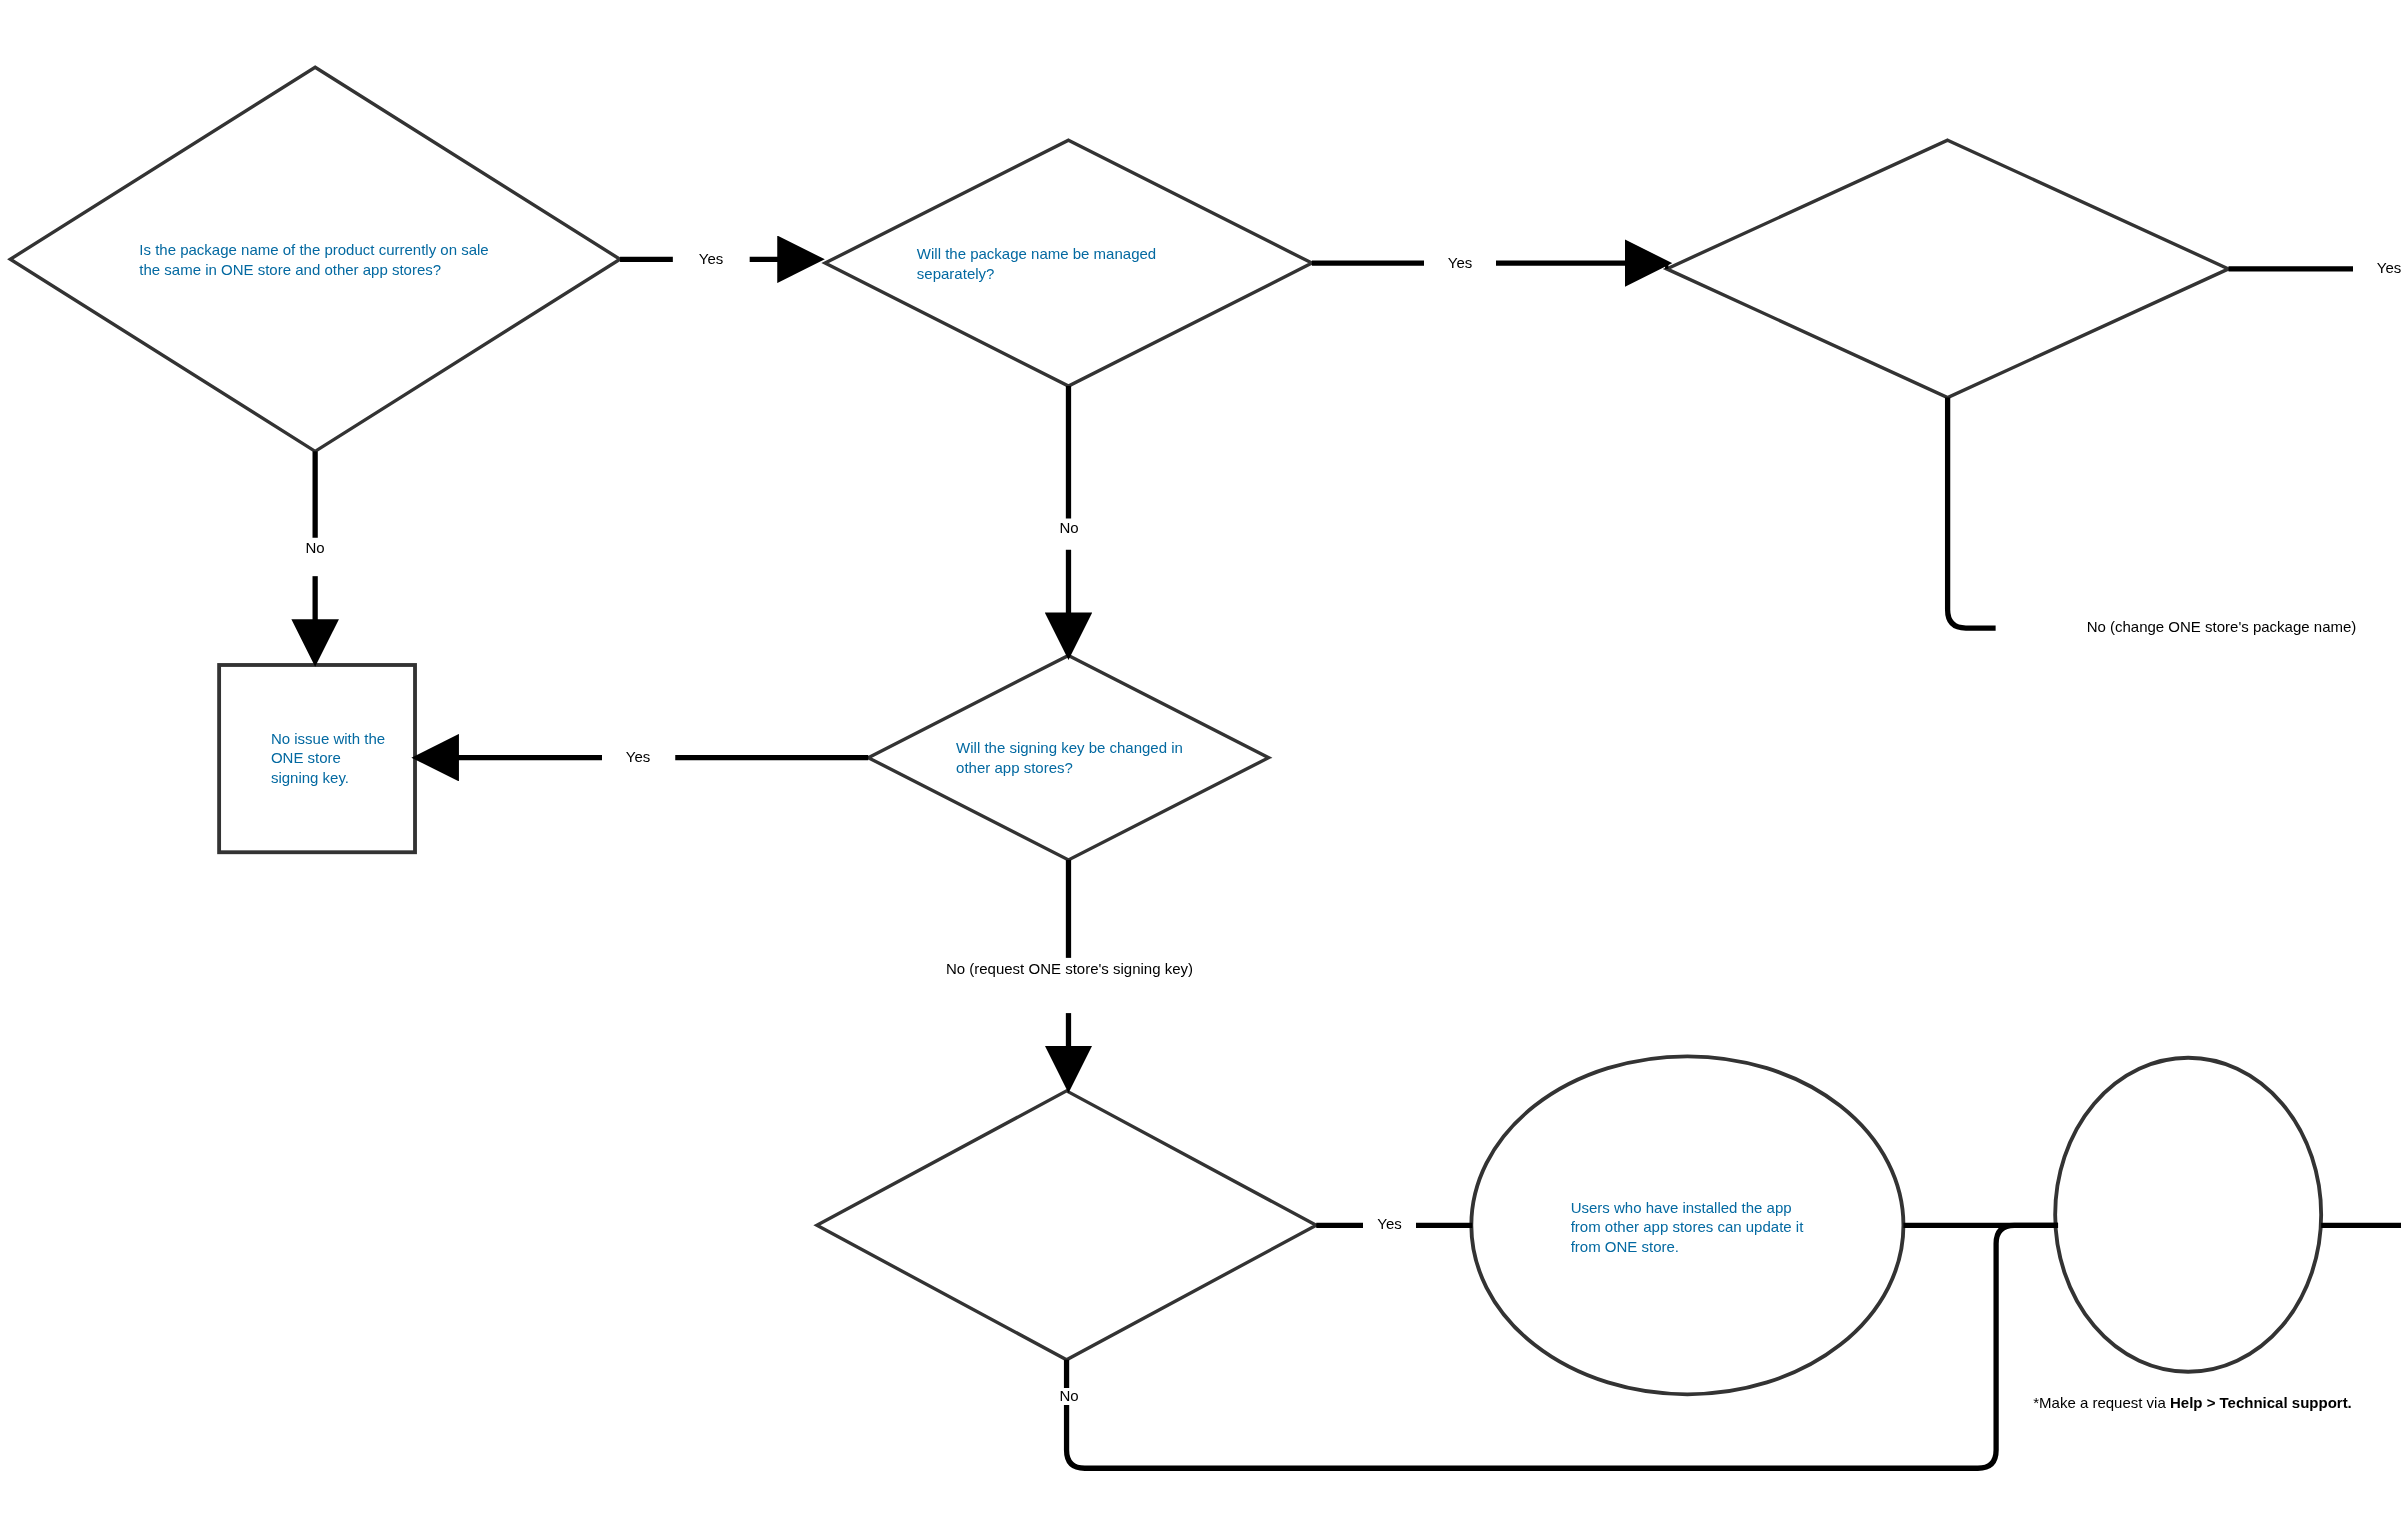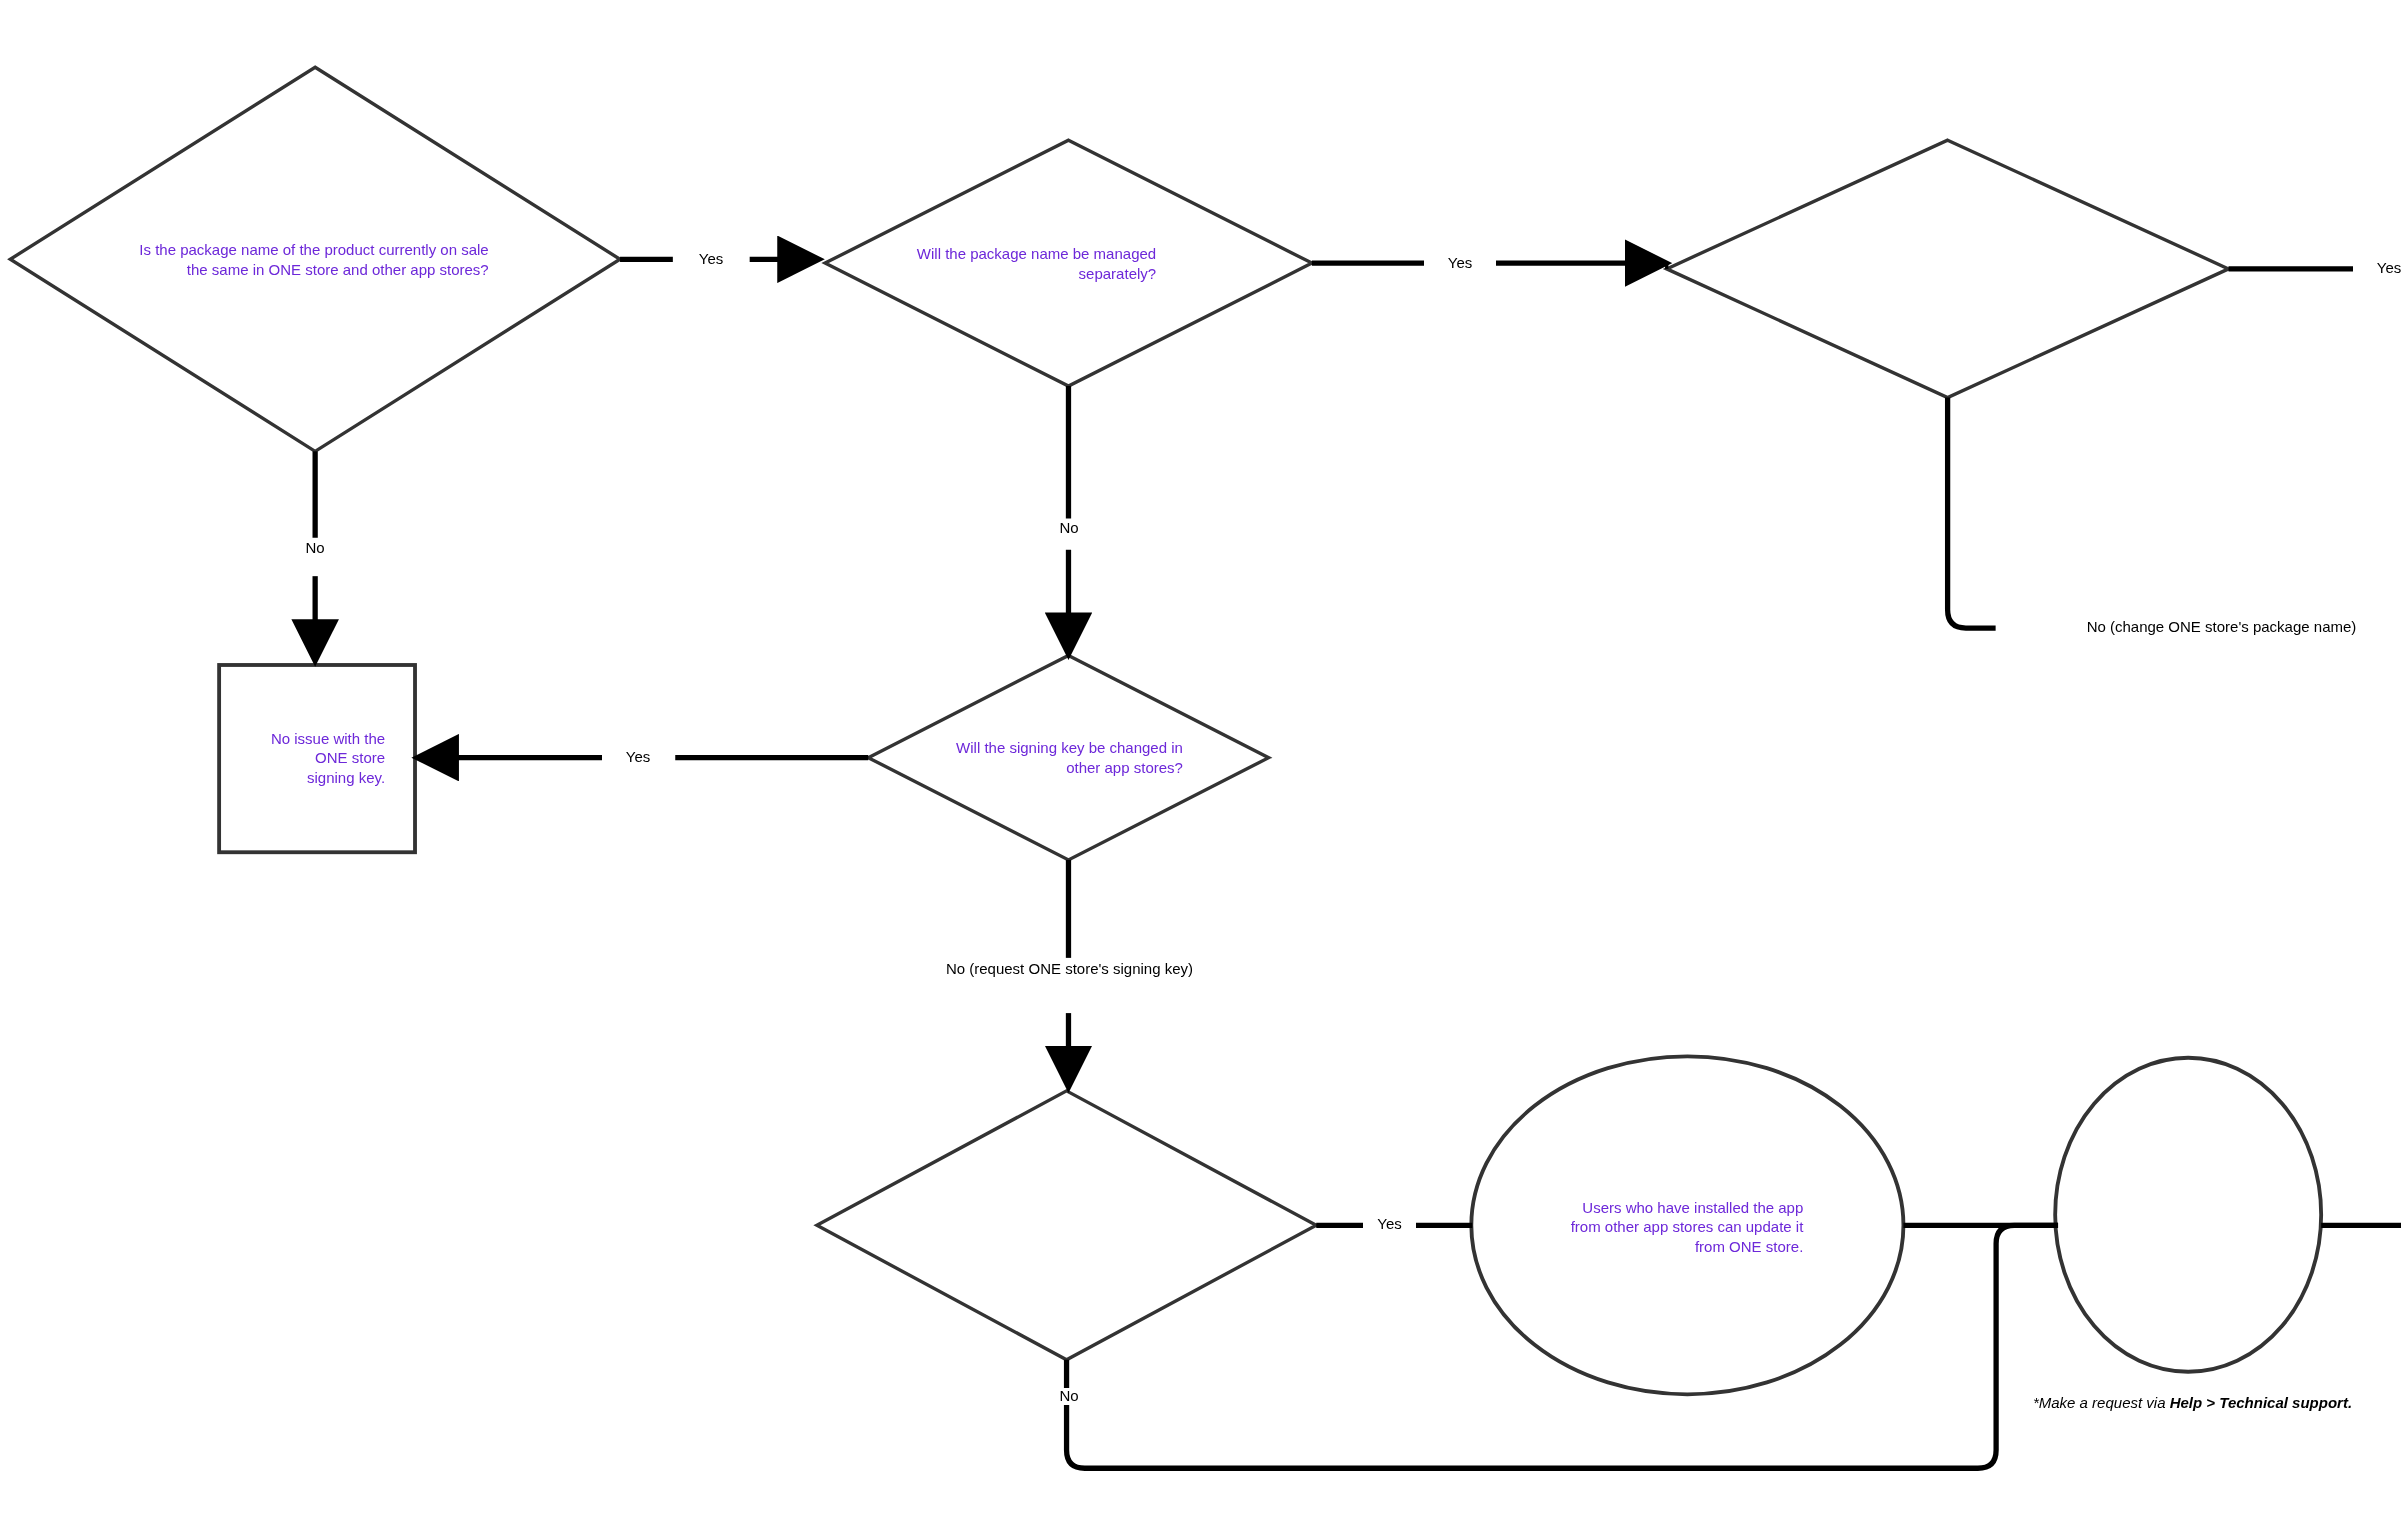--- a/index.html
+++ b/index.html
@@ -16,43 +16,43 @@
     position:absolute;
     left:0; top:0;
     width:3224px;
     height:1523px;
   }
   .node-text{
     position:absolute;
     display:flex;
     align-items:center;
     justify-content:center;
-    text-align:right;
-    color:#6d28d9;
+    text-align:left;
+    color:#0369a1;
     line-height:1.30;
     pointer-events:none;
     white-space:pre-line;
   }
   .edge-label{
     position:absolute;
     color:#000000;
     text-align:center;
     background:#ffffff;
     line-height:1.1;
     white-space:nowrap;
   }
   .note{
     position:absolute;
     color:#000000;
     line-height:1.32;
   }
   .note b{font-weight:bold;}
   .f-node{font-size:15px;}
   .f-edge{font-size:15px;}
-  .f-note{font-size:15px;font-style:italic;}
+  .f-note{font-size:15px;}
 </style>
 </head>
 <body>
 
 <div id="stage">
 
   <svg class="layer" viewBox="0 0 6712 3172">
     <defs>
       <marker id="arrow" viewBox="0 0 12 12" refX="10" refY="6" markerWidth="9" markerHeight="9" orient="auto-start-reverse">
         <path d="M 0 0 L 12 6 L 0 12 z" fill="#000000"></path>

